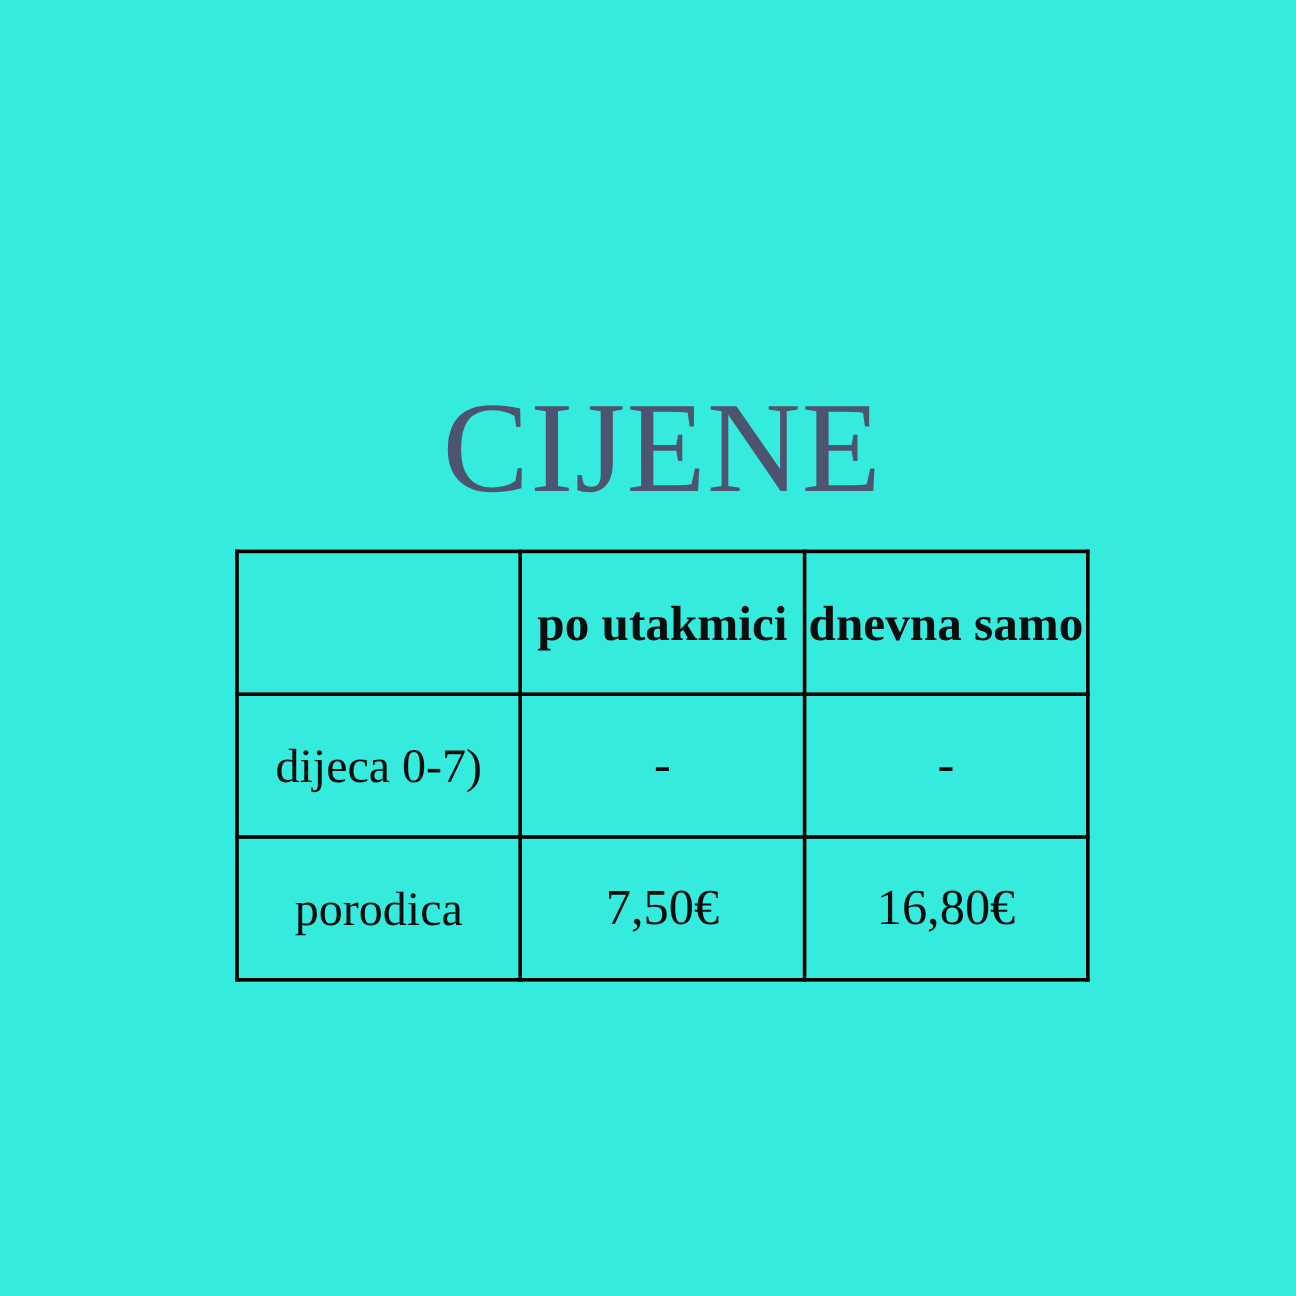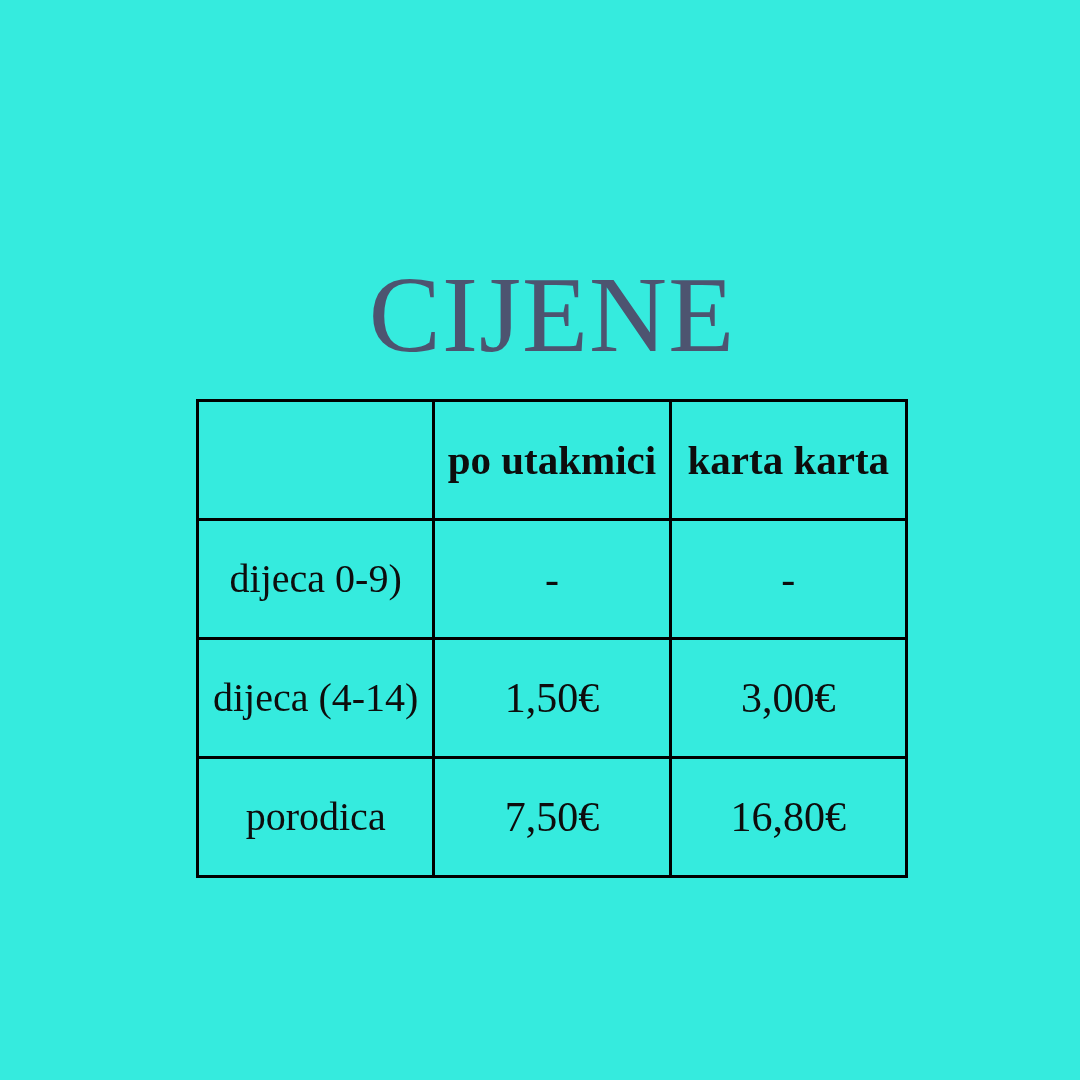--- a/index.html
+++ b/index.html
@@ -80,33 +80,28 @@
 <div class="poster">
 
   <h1 class="title">CIJENE</h1>
 
 
   <table class="price-table">
     <thead>
       <tr>
         <th></th>
         <th>po utakmici</th>
-        <th>karta karta</th>
+        <th>dnevna samo</th>
       </tr>
     </thead>
     <tbody>
       <tr>
-        <td>dijeca 0-9)</td>
+        <td>dijeca 0-7)</td>
         <td class="price-cell">-</td>
         <td class="price-cell">-</td>
-      </tr>
-      <tr>
-        <td>dijeca (4-14)</td>
-        <td class="price-cell">1,50€</td>
-        <td class="price-cell">3,00€</td>
       </tr>
       <tr>
         <td>porodica</td>
         <td class="price-cell">7,50€</td>
         <td class="price-cell">16,80€</td>
       </tr>
     </tbody>
   </table>
 
 </div>

